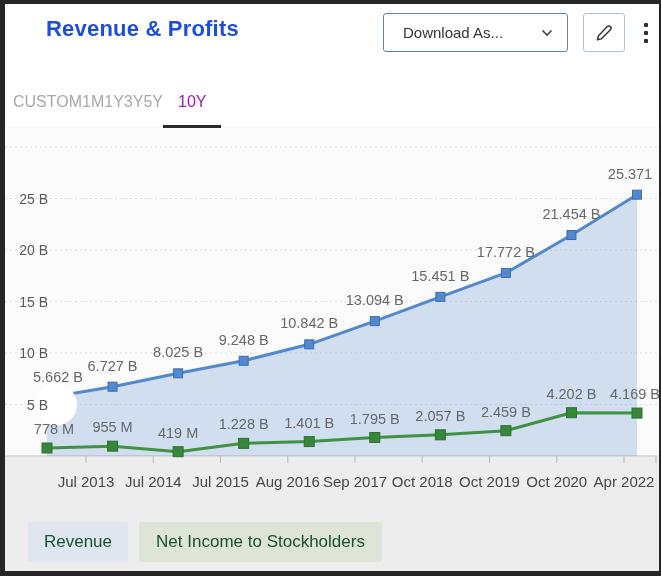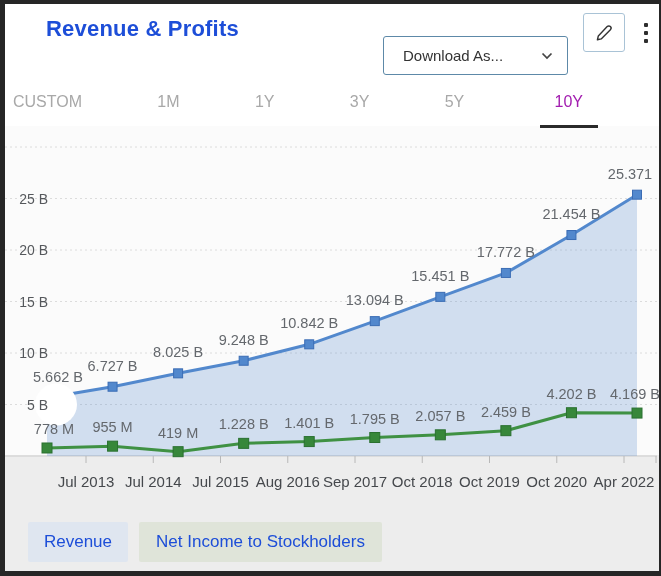--- a/index.html
+++ b/index.html
@@ -14,51 +14,51 @@
   .strip { position:absolute; left:0; right:0; top:451px; bottom:0; background:#ededed; }
 
   .title {
     position:absolute; left:9px; top:12px; font-size:22px; font-weight:bold;
     color:#1d4ed8; letter-spacing:0.2px;margin-left:32px;
   }
   .download-btn {
     position:absolute; left:378px; top:9px; width:185px; height:39px;
     background:#fff; border:1px solid #5d89a8; border-radius:3px;
     display:flex; align-items:center; justify-content:space-between;
-    padding:0 14px 0 19px; cursor:pointer; font-family:inherit;margin-top:23px;
+    padding:0 14px 0 19px; cursor:pointer; font-family:inherit;
   }
   .download-btn span { font-size:15px; color:#333; }
   .edit-btn {
     position:absolute; left:578px; top:9px; width:42px; height:39px;
     background:#fff; border:1px solid #a9c3d6; border-radius:3px;
     display:flex; align-items:center; justify-content:center; cursor:pointer;
   }
   .kebab {
     position:absolute; left:630px; top:9px; width:22px; height:39px;
     background:transparent; border:none; cursor:pointer;
     display:flex; flex-direction:column; align-items:center; justify-content:center; gap:4px;
   }
   .kebab .dot { width:4px; height:4px; background:#2e2e2e; border-radius:1px; }
 
   .tabs {
     position:absolute; left:8px; top:80px; width:585px; height:46px;
-    display:flex; justify-content:space-between; align-items:flex-start;
+    display:flex; align-items:flex-start;
   }
   .tab {
     font-size:16px; color:#a8a8a8; line-height:36px; height:44px; cursor:pointer;
   }
   .tab.active { color:#a21caf; padding:0 15px; border-bottom:3px solid #2a2a2a; }
 
   .chart-wrap { position:absolute; left:0; top:126px; width:661px; height:380px; }
   #chart { position:absolute; left:0; top:0; pointer-events:none; }
 
   .legend { position:absolute; left:23px; top:518px; display:flex; gap:11px; }
   .legend button {
     height:40px; border:none; border-radius:2px; cursor:pointer;
-    font-family:inherit; font-size:17px; color:#1d4ed8;
+    font-family:inherit; font-size:17px; color:#14532d;
   }
   .legend .rev { width:100px; }
   .legend .net { width:243px; }
 </style>
 </head>
 <body>
 
 <div class="app">
   <div class="chart-bg"></div>
   <div class="strip"></div>

